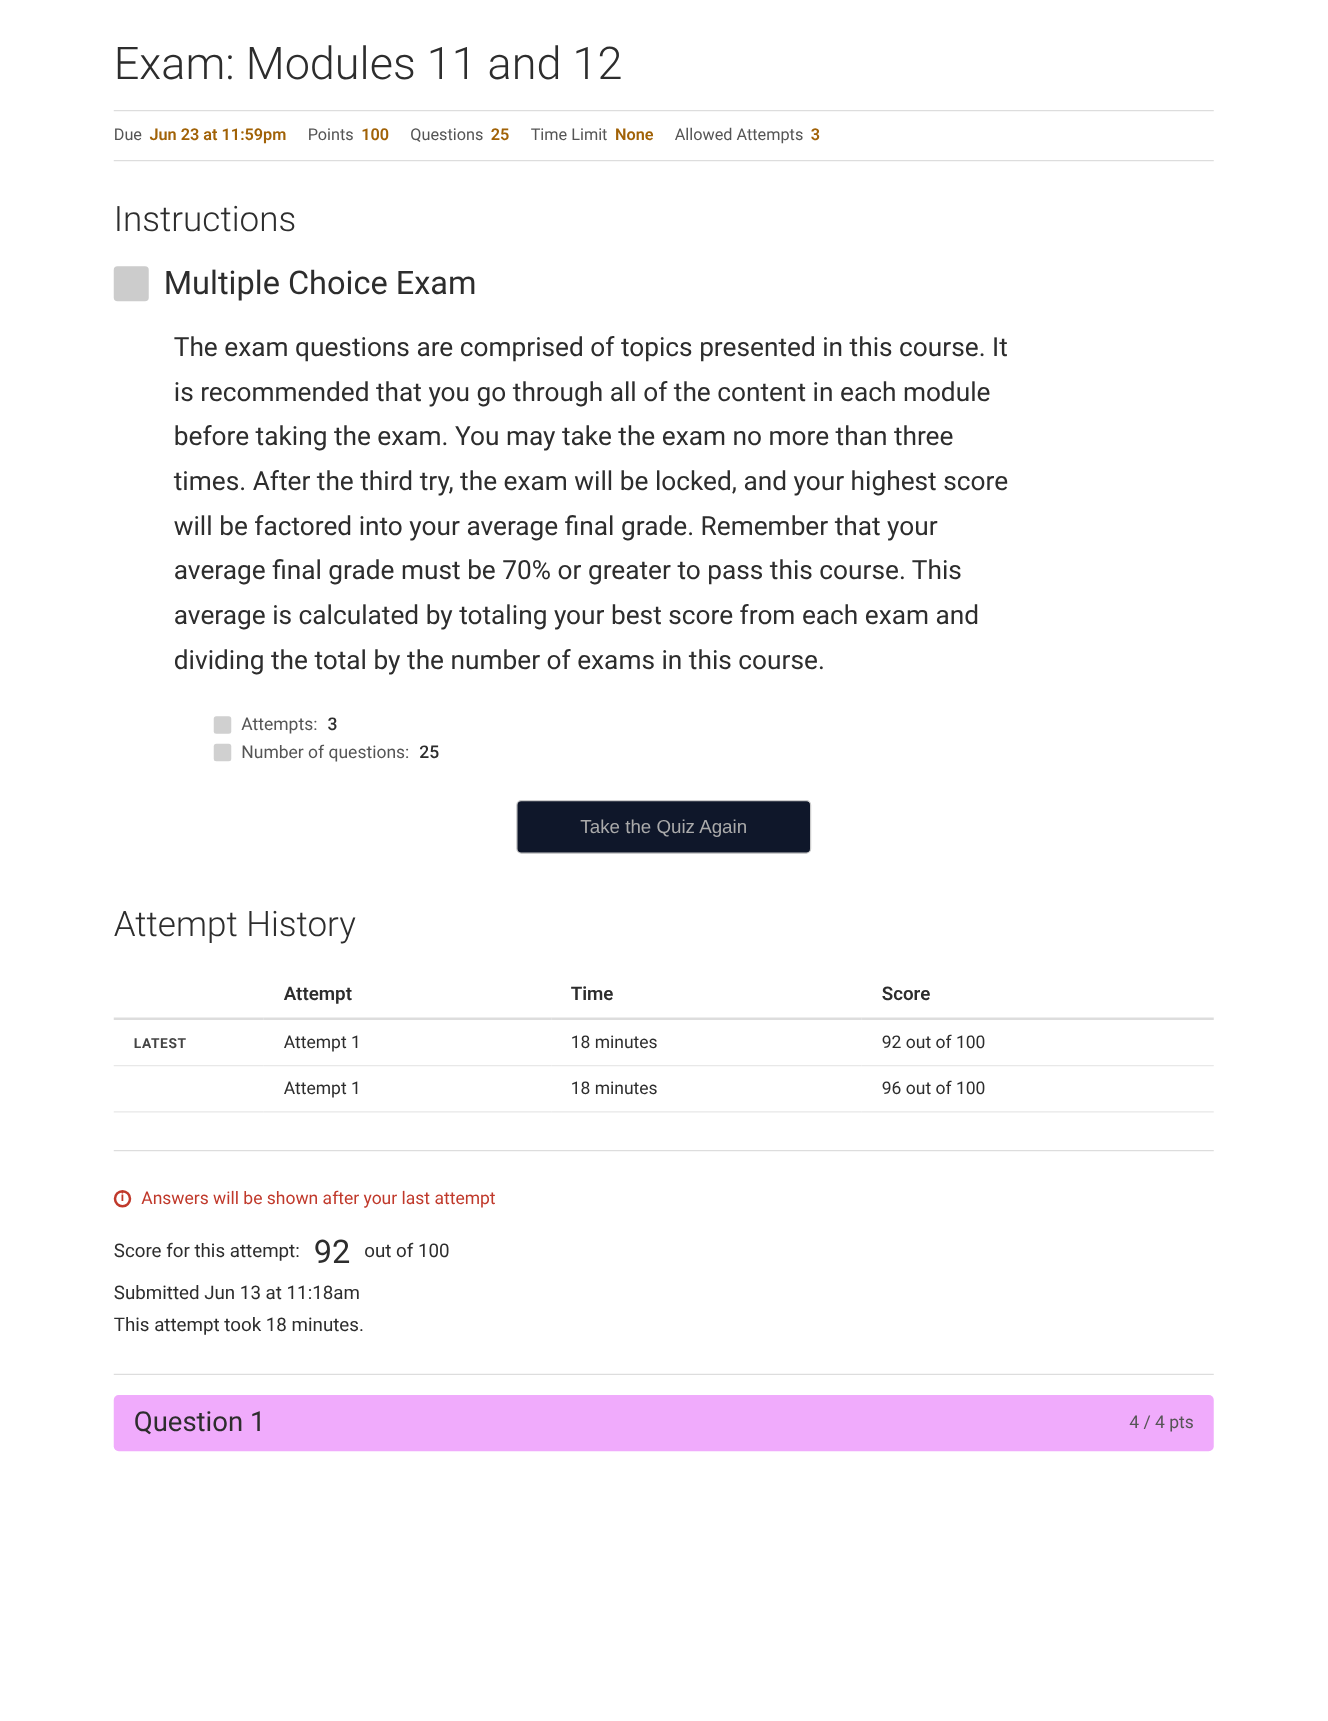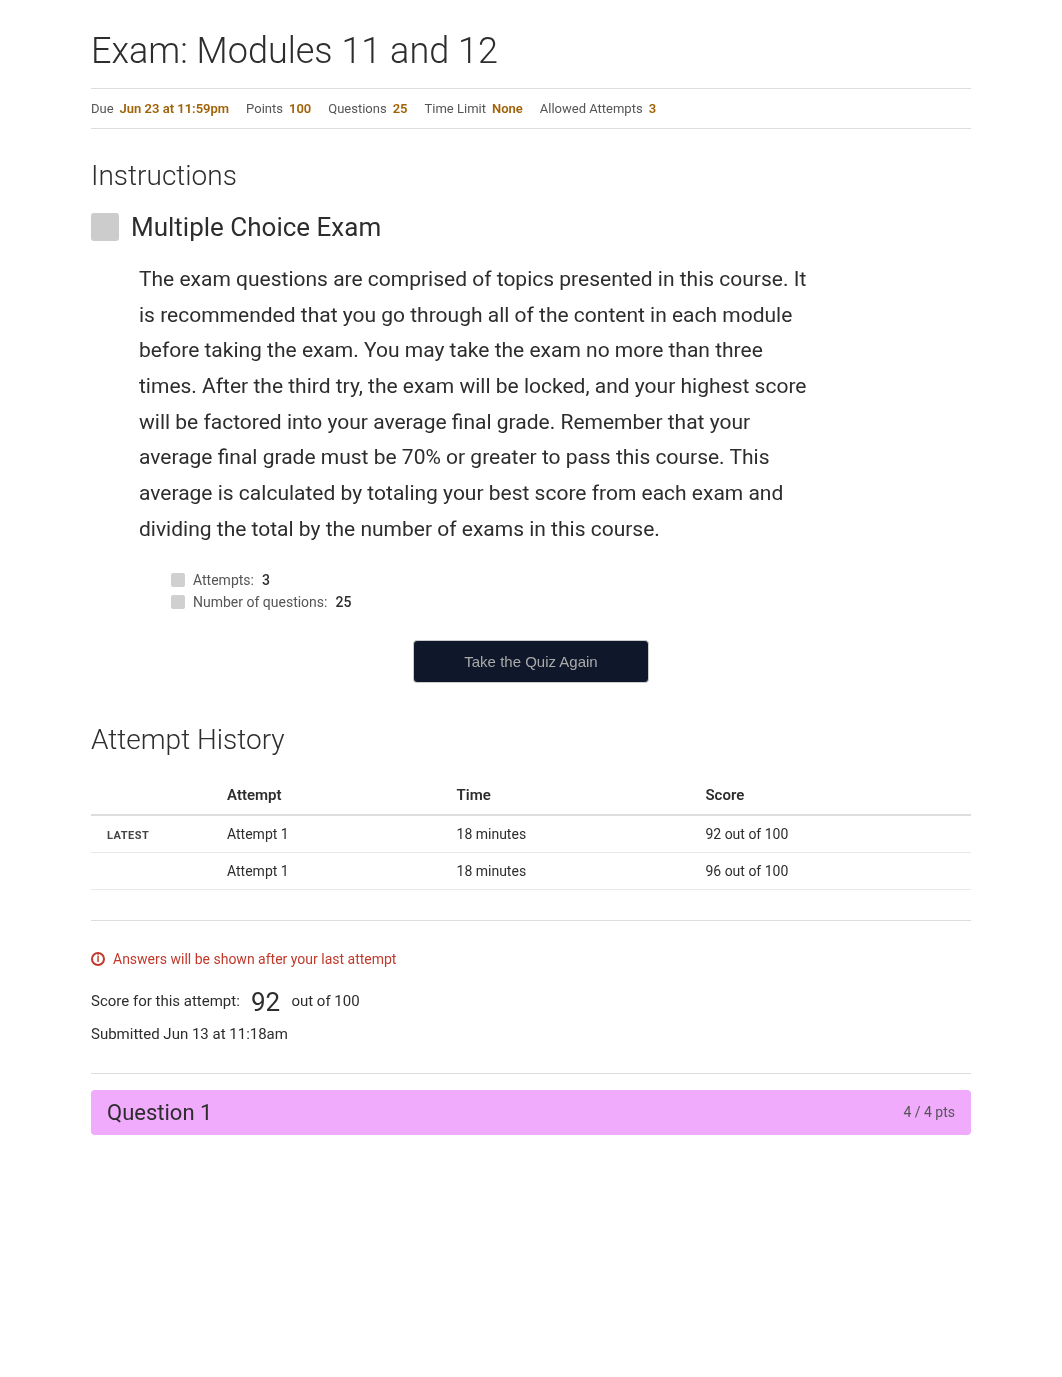--- a/index.html
+++ b/index.html
@@ -360,20 +360,21 @@
   </div>
 
   <div class="score-info">
     <span>Score for this attempt:</span>
     &nbsp;
     <span class="score-number">92</span>
     &nbsp;
     <span>out of 100</span>
   </div>
   <div class="score-info">Submitted Jun 13 at 11:18am</div>
+  <div class="score-info">This attempt took 18 minutes.</div>
 
   <div class="question-section">
     <div class="question-header">
       <span class="question-title">Question 1</span>
       <span class="question-points">4 / 4 pts</span>
     </div>
   </div>
 
 </div>
 

